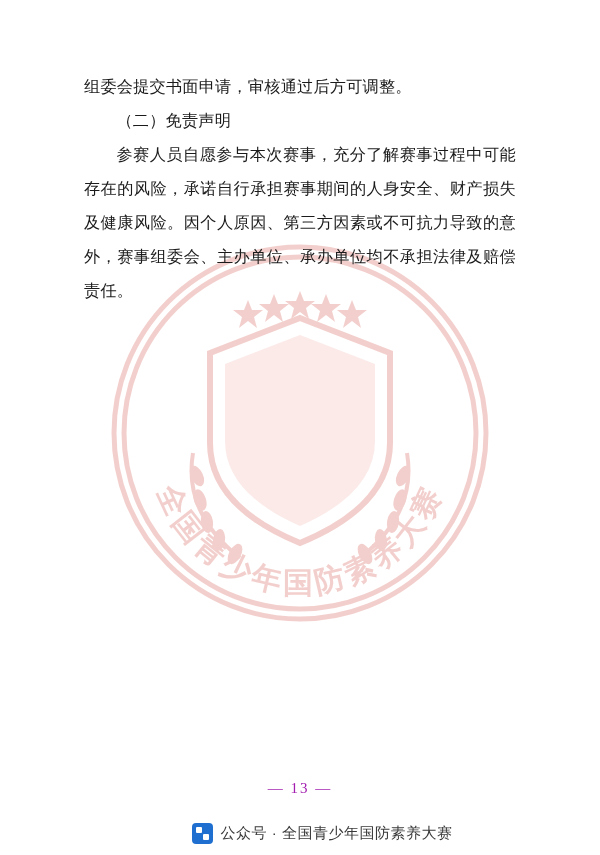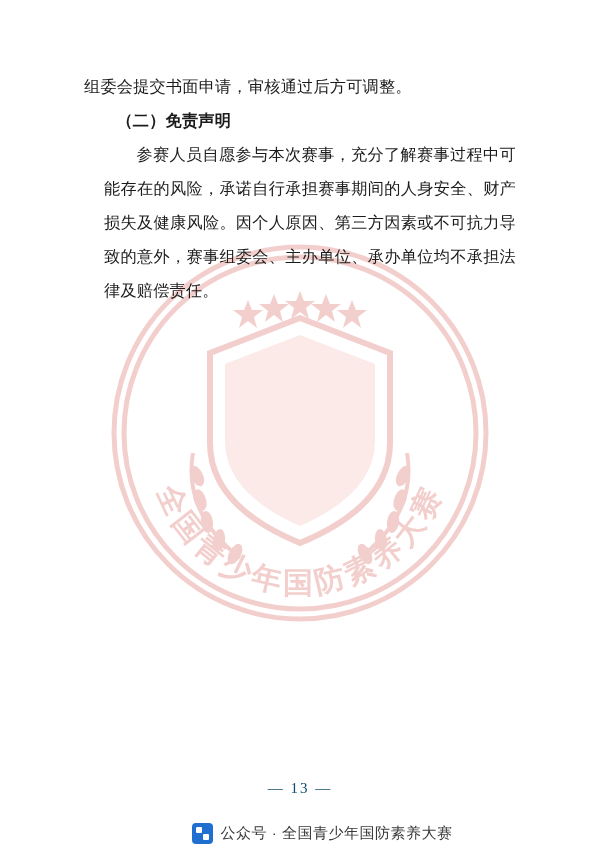--- a/index.html
+++ b/index.html
@@ -50,41 +50,41 @@
   }
   p {
     margin: 0;
     font-size: 16.2px;
     line-height: 34px;
     color: #1b1b1b;
     text-align: justify;
     text-justify: inter-ideograph;
     letter-spacing: 0.2px;
   }
-  .indent2 { text-indent: 2em; margin-left: 20px; }
+  .indent2 { text-indent: 2em; }
   .heading {
-    font-weight: bold;
+    font-weight: normal;
     text-indent: 2em;
   }
   .gap-small { height: 16px; }
   .tip-label { font-weight: bold; }
   .center {
     text-align: center;
     text-indent: 0;
   }
 
   
   .page-number {
     position: absolute;
     left: 0;
     top: 780px;
     width: 600px;
     text-align: center;
     font-size: 15px;
-    color: #0c4a6e;
+    color: #a21caf;
     letter-spacing: 2px;
     z-index: 3;
   }
   .promo-bar {
     position: absolute;
     left: 0;
     top: 812px;
     width: 600px;
     height: 43px;
     background: #ffffff;

